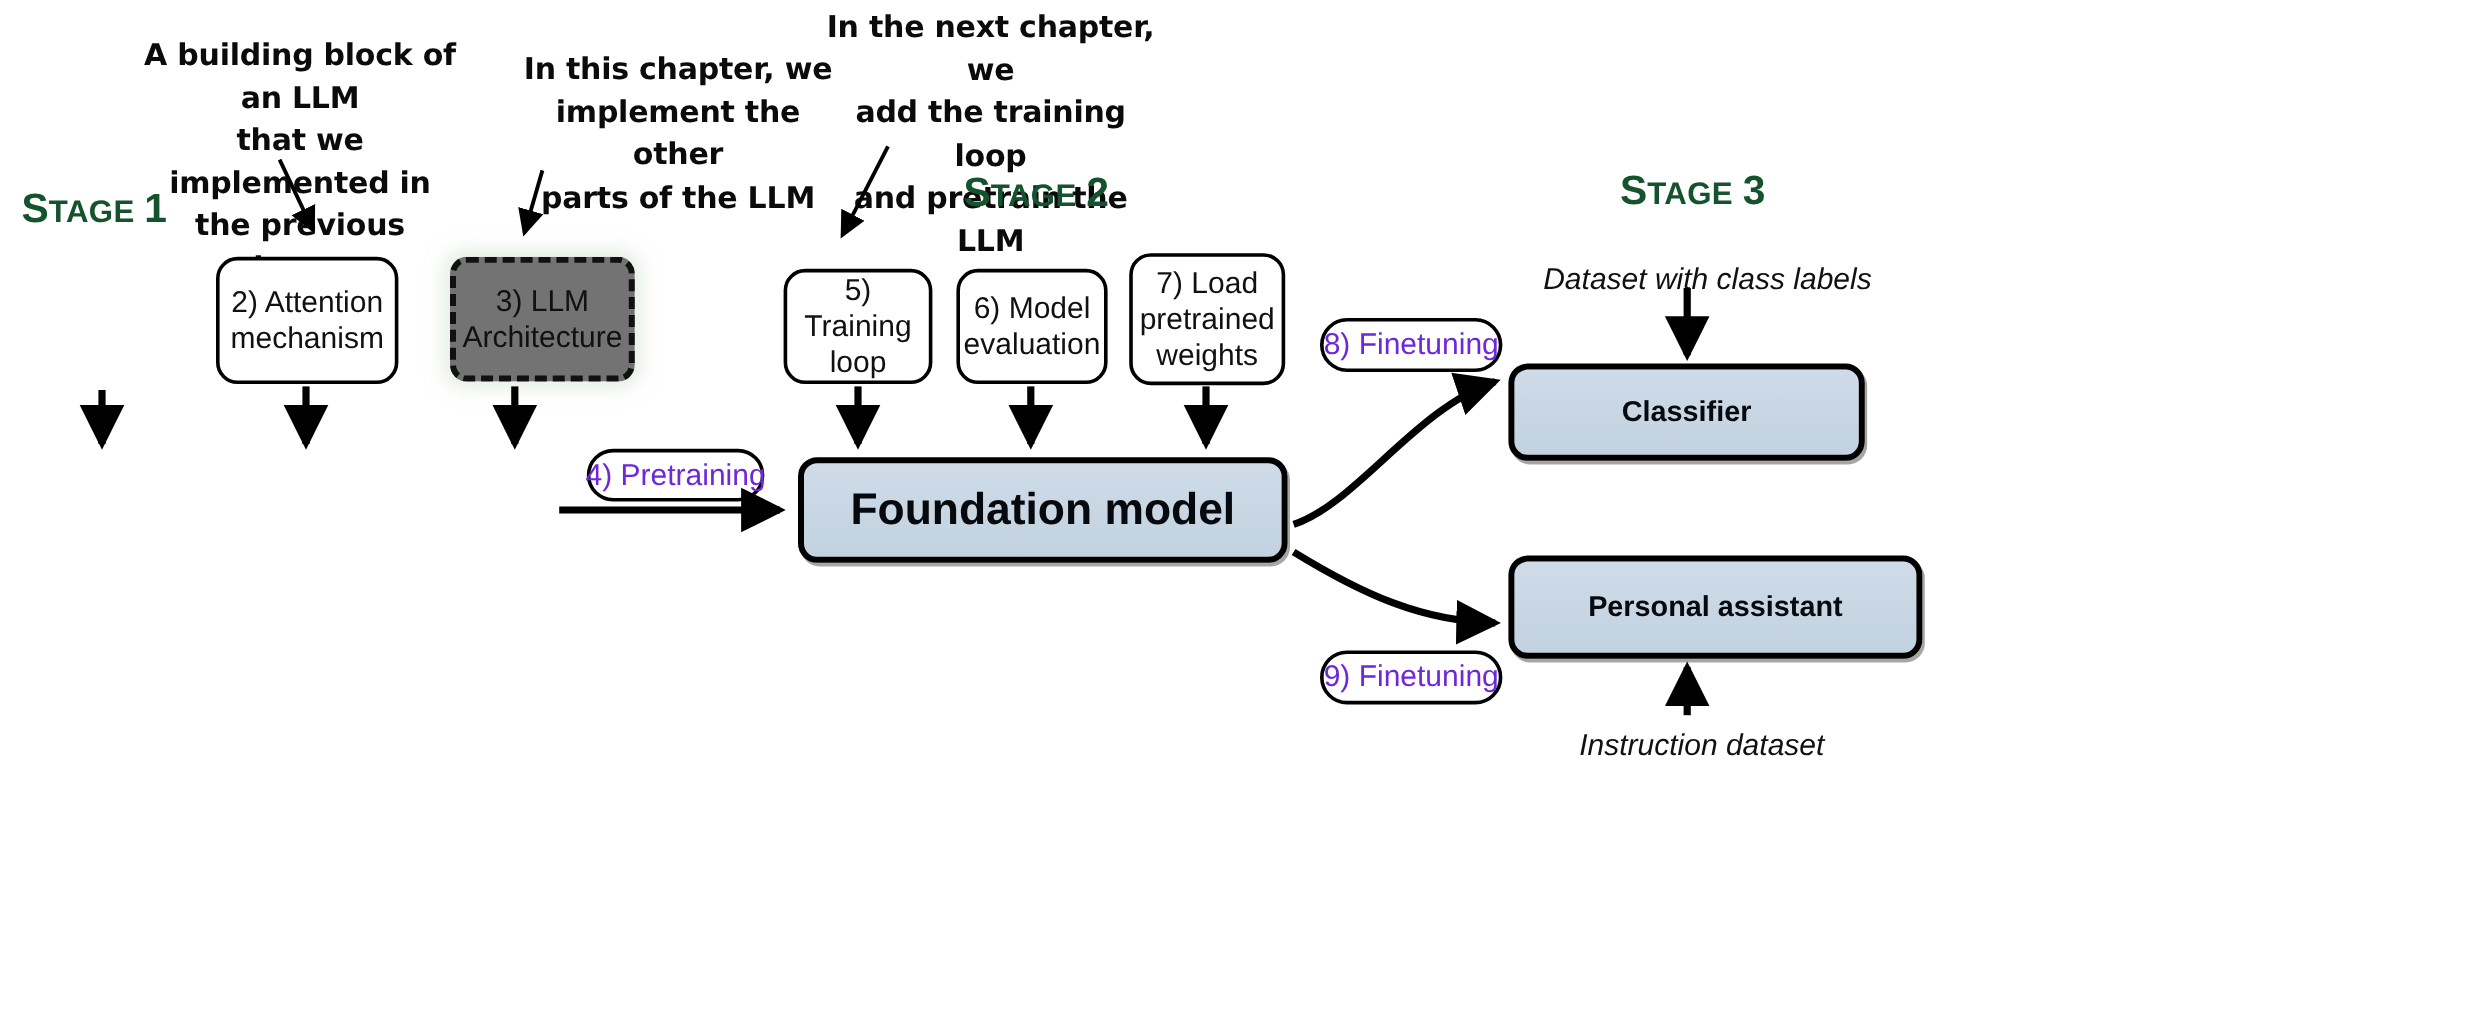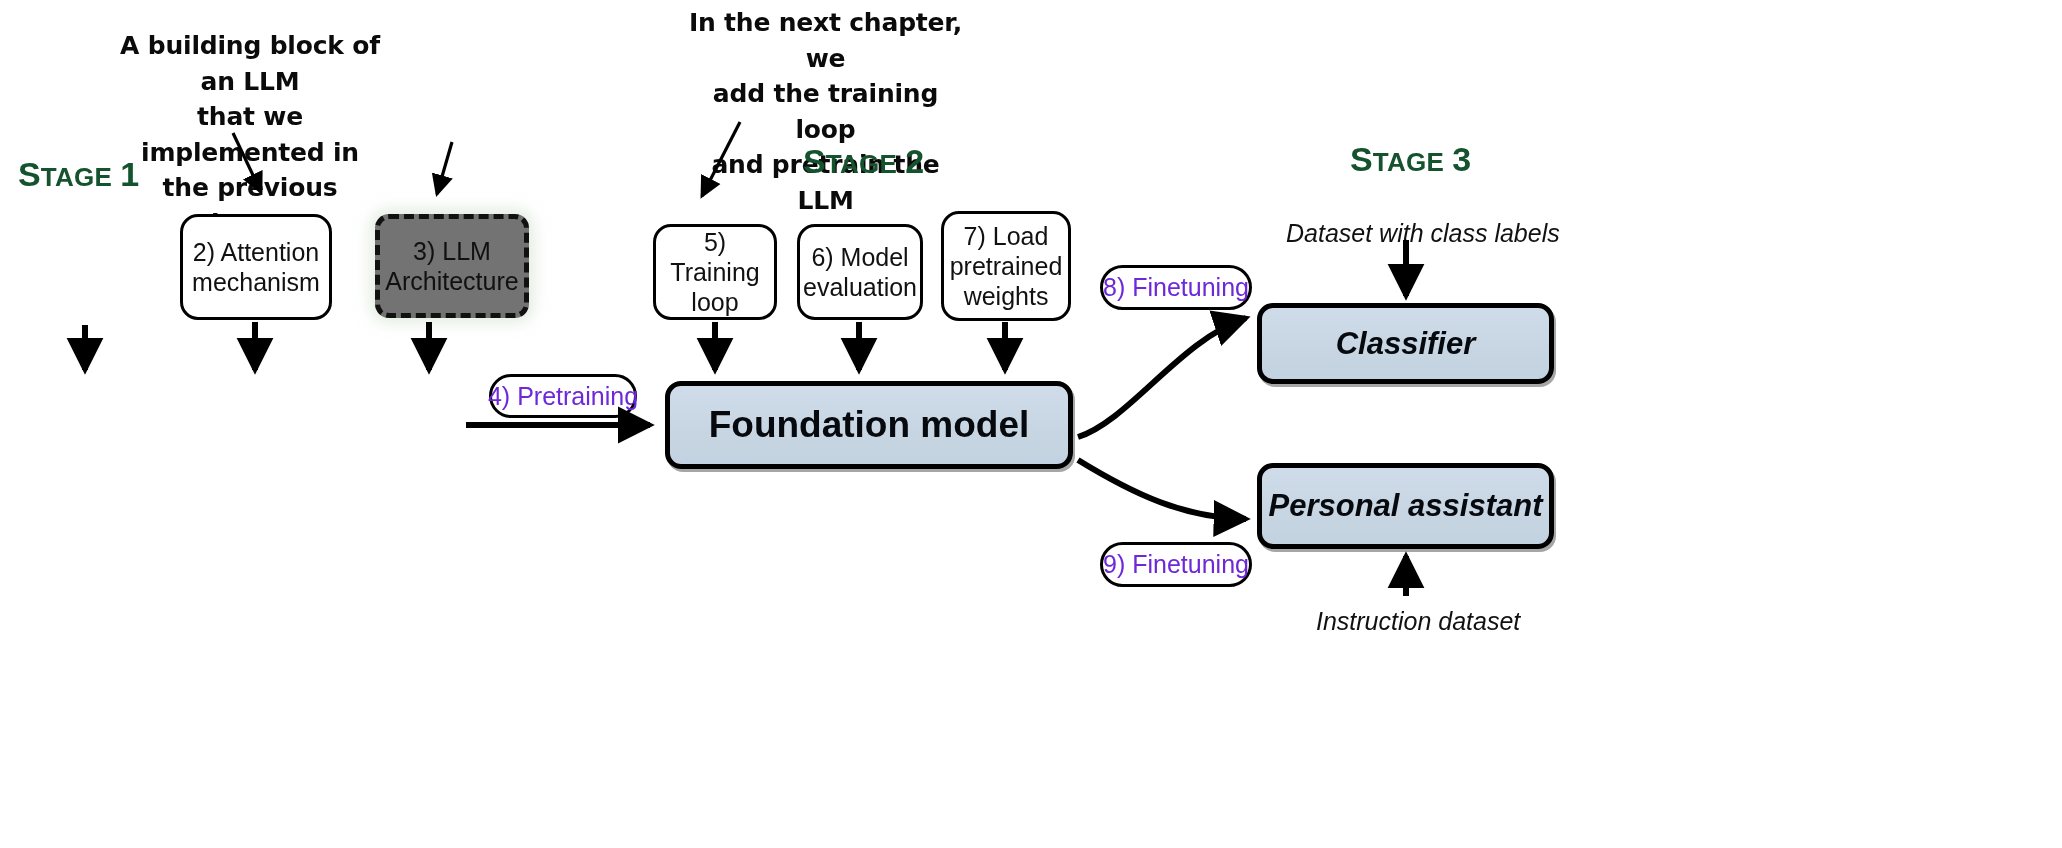--- a/index.html
+++ b/index.html
@@ -91,21 +91,21 @@
     border-radius: 16px;
     background: linear-gradient(180deg,#cfdbe8 0%, #c8d6e3 55%, #c3d2e0 100%);
     display: flex;
     align-items: center;
     justify-content: center;
     font-weight: bold;
     color: #06090d;
     box-shadow: 2px 3px 0 rgba(0,0,0,.35);
   }
   .model-box.lg  { font-size: 37px; }
-  .model-box.md  { font-size: 31px; font-style: italic; }
+  .model-box.md  { font-size: 24px; }
 
   
   .caption {
     font-size: 25px;
     color: #111;
     white-space: nowrap;
     font-style: italic;
   }
 
   svg.overlay {
@@ -118,20 +118,23 @@
 </style>
 </head>
 <body>
 
 <div id="stage">
 
   <div class="abs callout" style="left:105px; top:28px; width:290px;">A building block of an LLM
 that we implemented in
 the previous chapter</div>
 
+  <div class="abs callout" style="left:430px; top:40px; width:270px;">In this chapter, we
+implement the other
+parts of the LLM</div>
 
   <div class="abs callout" style="left:688px; top:5px; width:275px;">In the next chapter, we
 add the training loop
 and pretrain the LLM</div>
 
   <div class="abs stage-label" style="left:18px; top:155px;">
     <span class="big">S</span><span class="small">TAGE</span><span class="big" style="margin-left:8px;">1</span>
   </div>
 
   <div class="abs stage-label" style="left:803px; top:142px;">
@@ -163,21 +166,21 @@
 
   <div class="abs pill" style="left:1100px; top:265px; width:152px; height:45px;">8) Finetuning</div>
 
   <div class="abs pill" style="left:1100px; top:542px; width:152px; height:45px;">9) Finetuning</div>
 
 
   <div class="abs model-box lg" style="left:665px; top:381px; width:408px; height:88px;">Foundation model</div>
 
   <div class="abs model-box md" style="left:1257px; top:303px; width:297px; height:81px;">Classifier</div>
 
-  <div class="abs model-box md" style="left:1257px; top:463px; width:297px; height:86px;">Personal assistant</div>
+  <div class="abs model-box md" style="left:1257px; top:463px; width:345px; height:86px;">Personal assistant</div>
 
   <div class="abs caption" style="left:1286px; top:219px;">Dataset with class labels</div>
 
   <div class="abs caption" style="left:1316px; top:607px;">Instruction dataset</div>
 
   <svg class="overlay" viewBox="0 0 2062 848">
     <defs>
       <marker id="ah" markerWidth="7" markerHeight="7" refX="5.4" refY="3.5" orient="auto" markerUnits="strokeWidth">
         <path d="M0,0.4 L6.2,3.5 L0,6.6 z" fill="#000"></path>
       </marker>

